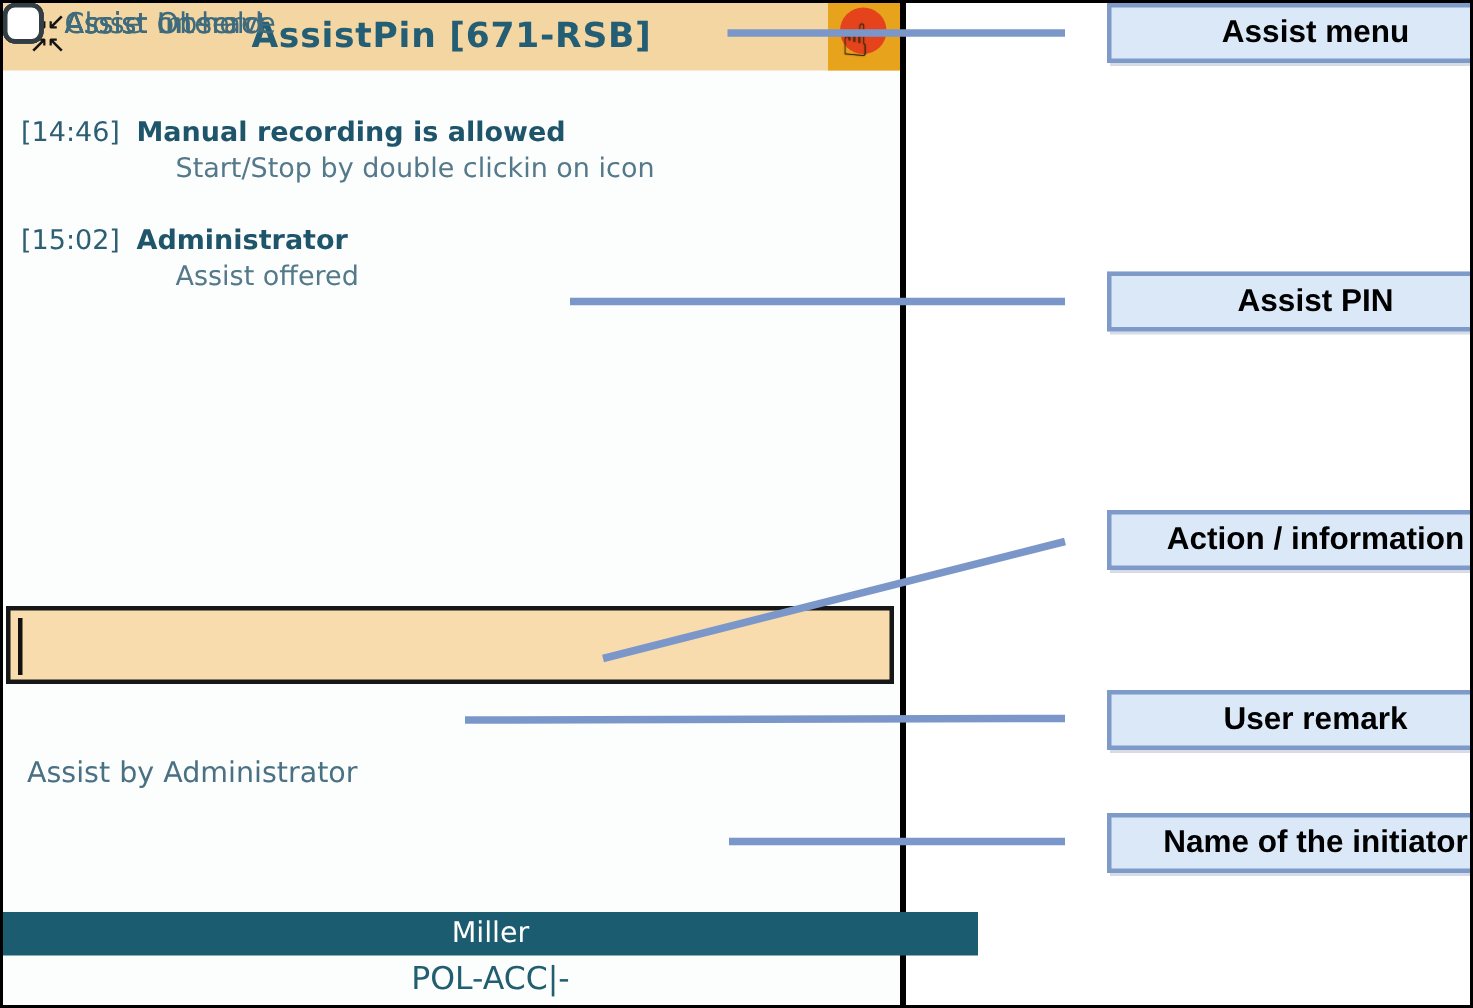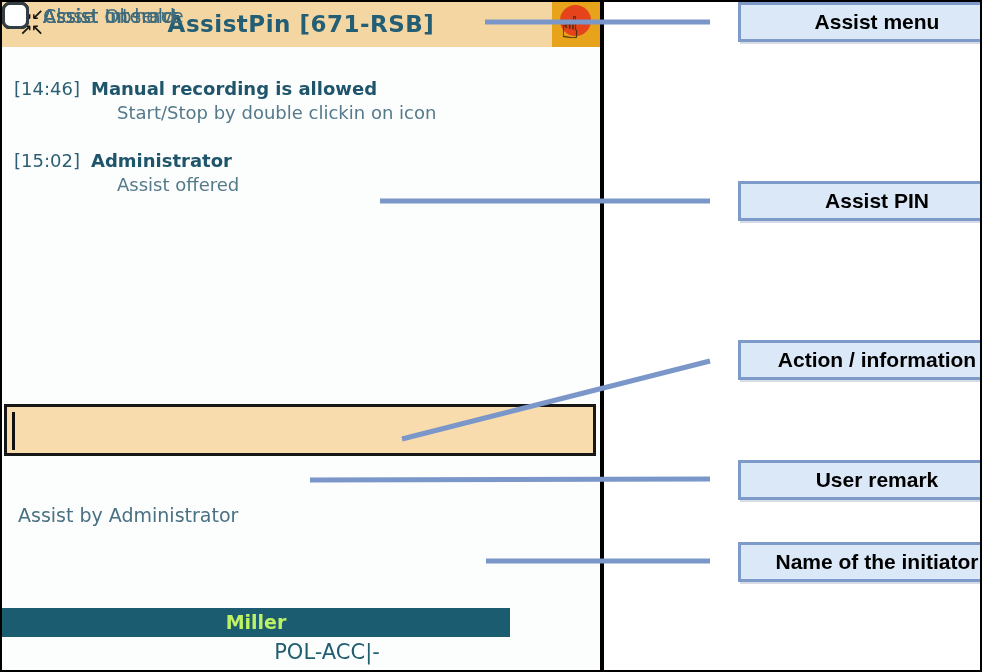--- a/index.html
+++ b/index.html
@@ -64,22 +64,22 @@
     position:relative; width:27px; height:27px; background:#fff;
     border:3px solid #333d44; border-radius:8px;
   }
   .radio.selected::after {
     content:""; position:absolute; left:50%; top:50%; width:13px; height:13px;
     transform:translate(-50%,-50%); border-radius:50%; background:#cf9023;
   }
   .option-label { font-size:19px; color:#3f6b7d; }
   
   .user-bar {
-    position:absolute; left:0; top:606px; width:508px; height:29px;
-    background:#1c5c70; color:#bef264; font-size:19px; font-weight:bold;
+    position:absolute; left:0; top:606px; width:650px; height:29px;
+    background:#1c5c70; color:#ffffff; font-size:19px; font-weight:normal;
     text-align:center; line-height:29px;
   }
   .status-line {
     position:absolute; left:0; top:638px; width:650px;
     text-align:center; font-size:21px; color:#215e70;
   }
   
   #connectors { position:absolute; left:0; top:0; z-index:5; pointer-events:none; }
   
   .callout {

